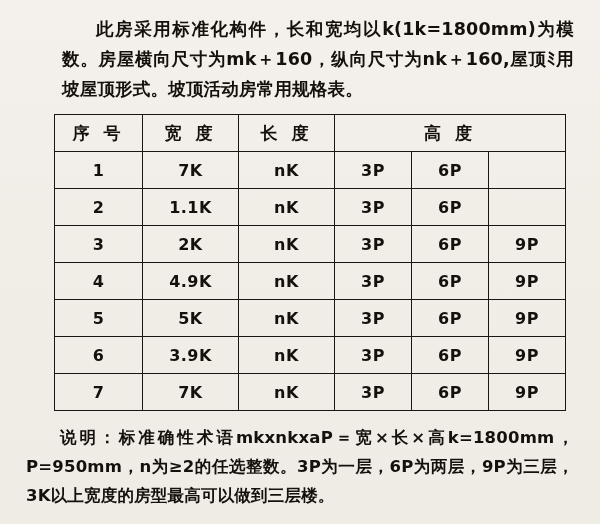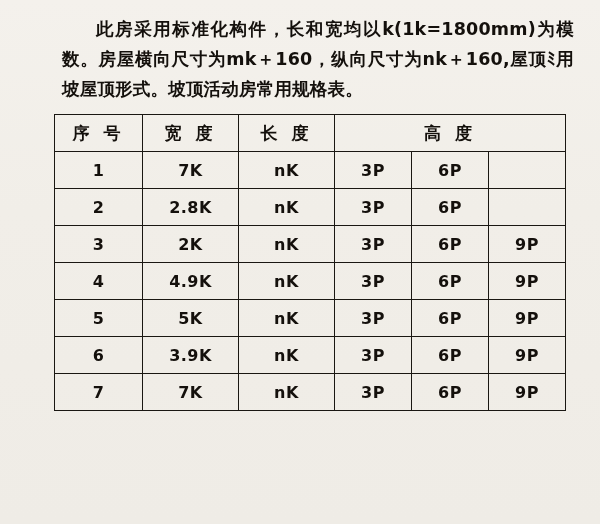--- a/index.html
+++ b/index.html
@@ -105,21 +105,21 @@
         <tr>
           <td class="num">1</td>
           <td class="num">7K</td>
           <td class="num">nK</td>
           <td class="num">3P</td>
           <td class="num">6P</td>
           <td class="num blank"></td>
         </tr>
         <tr>
           <td class="num">2</td>
-          <td class="num">2.8K</td>
+          <td class="num">1.1K</td>
           <td class="num">nK</td>
           <td class="num">3P</td>
           <td class="num">6P</td>
           <td class="num blank"></td>
         </tr>
         <tr>
           <td class="num">3</td>
           <td class="num">2K</td>
           <td class="num">nK</td>
           <td class="num">3P</td>
@@ -155,14 +155,15 @@
           <td class="num">7K</td>
           <td class="num">nK</td>
           <td class="num">3P</td>
           <td class="num">6P</td>
           <td class="num">9P</td>
         </tr>
       </tbody>
     </table>
   </div>
 
+  <p class="para bottom">说明：标准确性术语mkxnkxaP＝宽×长×高k=1800mm，P=950mm，n为≥2的任选整数。3P为一层，6P为两层，9P为三层，3K以上宽度的房型最高可以做到三层楼。</p>
 
 </div>
 
 </body></html>

